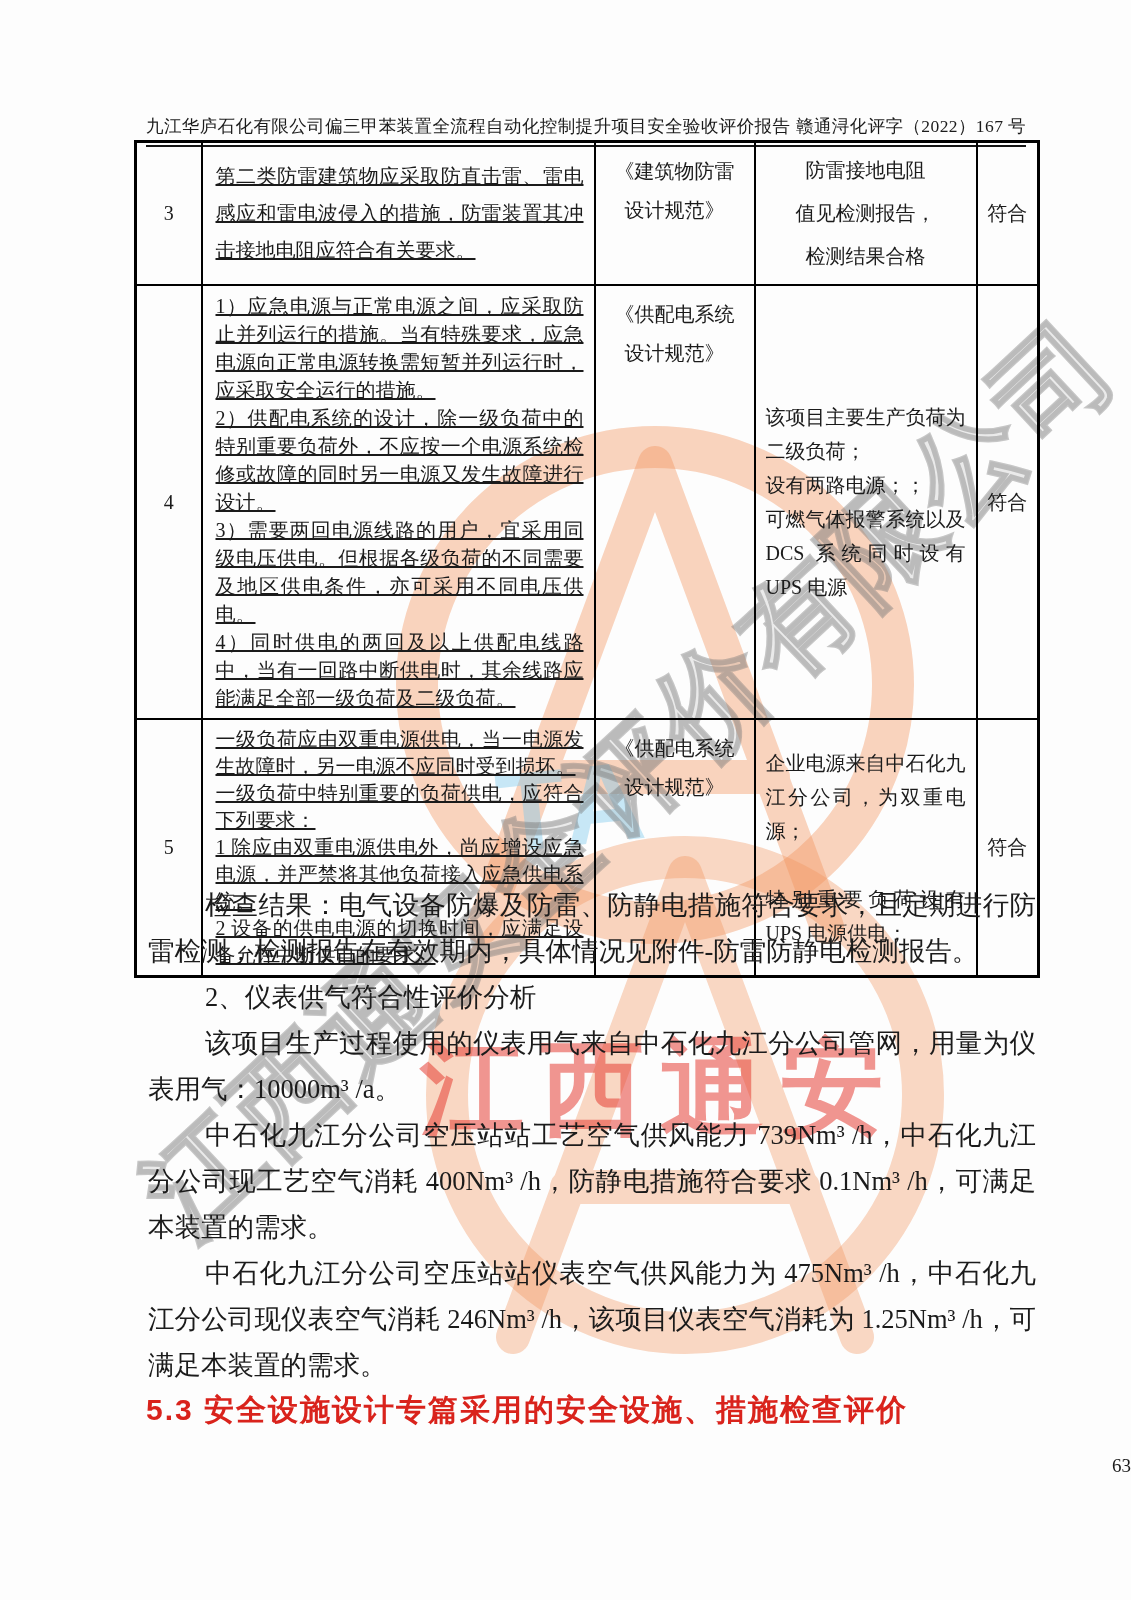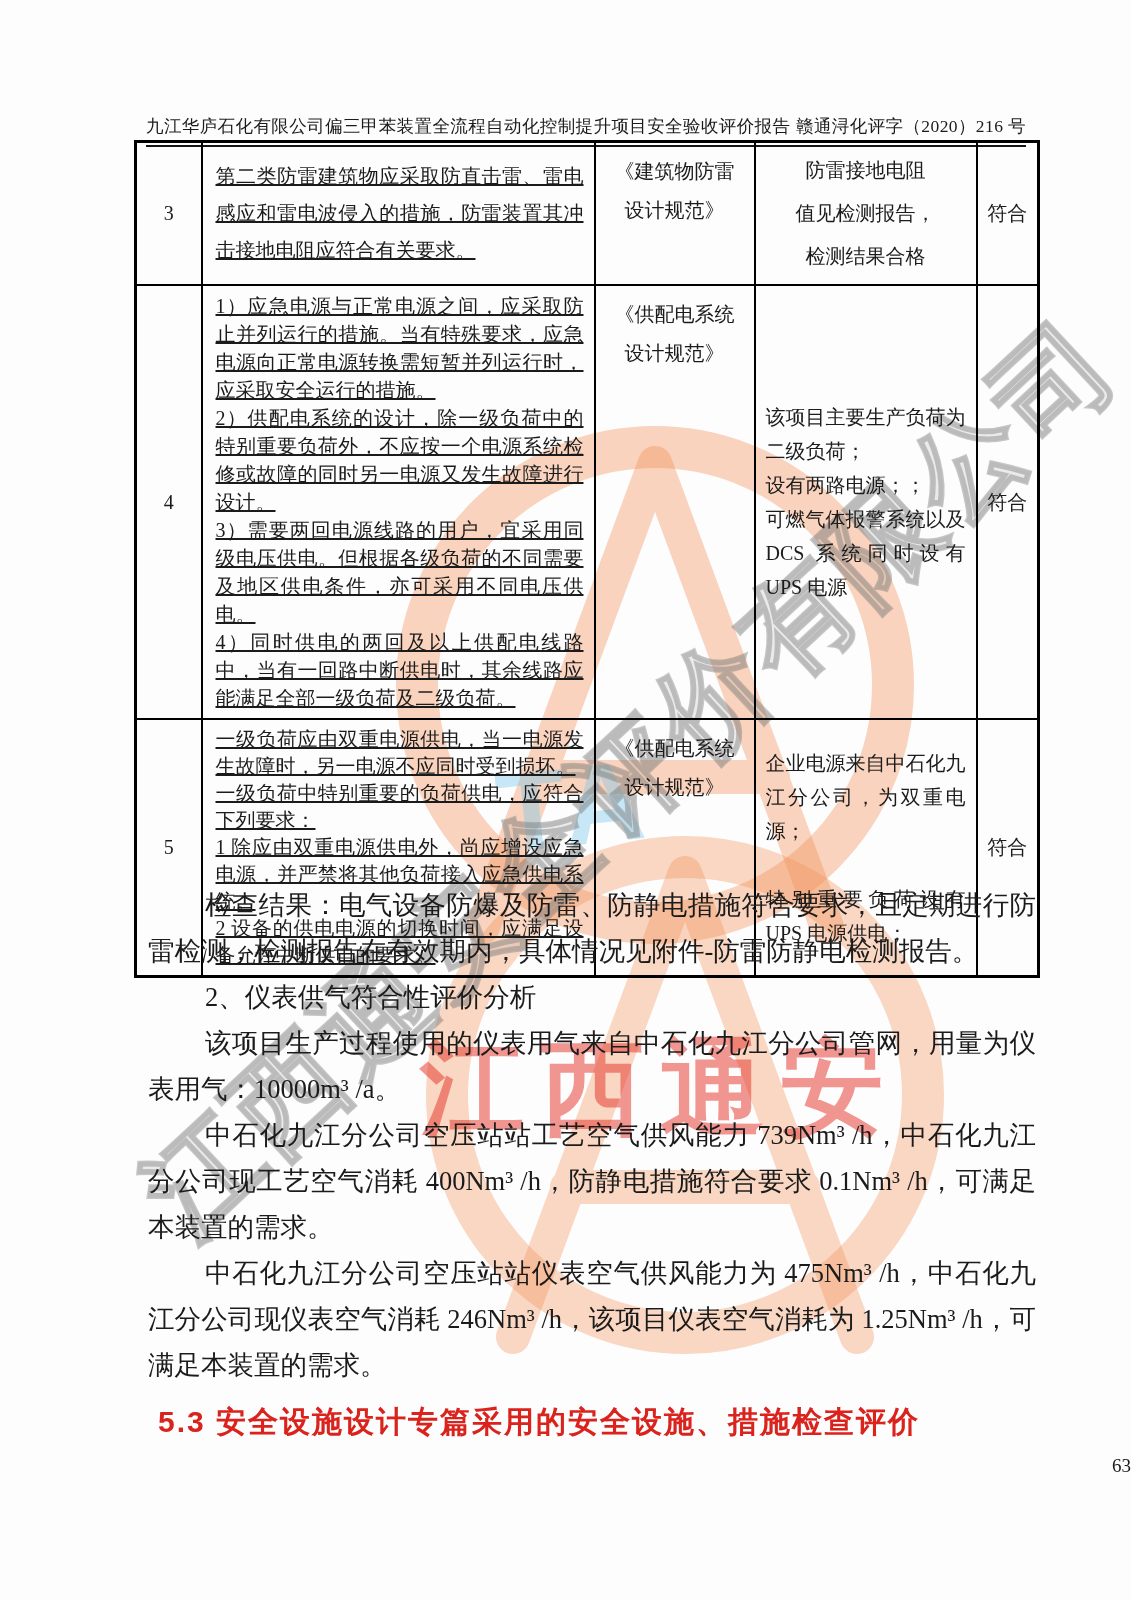--- a/index.html
+++ b/index.html
@@ -59,21 +59,21 @@
   td.c-sit { padding:6px 10px; line-height:34px; white-space:pre-line;
              vertical-align:middle; text-align:justify; }
   tr.r3 td.c-sit { text-align:center; line-height:43px; }
   td.c-con { text-align:center; vertical-align:middle; }
   .body-text {
     position:absolute; left:148px; top:882px; width:888px;
     font-size:26.5px; line-height:46px; text-align:justify;
   }
   .body-text p { margin:0; text-indent:2.15em; }
   .section-heading {
-    position:absolute; left:146px; top:1390px; margin:12px;
+    position:absolute; left:146px; top:1390px; margin:0;
     font-family:"Liberation Sans","DejaVu Sans",sans-serif;
     font-size:30px; font-weight:bold; letter-spacing:2px;
     color:#d9231c; white-space:nowrap;
   }
   .page-number {
     position:absolute; left:0; top:1455px; width:100%;
     text-align:right; font-size:19px;
   }
 </style>
 </head>
@@ -92,21 +92,21 @@
     </svg>
     <div class="wm-blue">TA</div>
     <div class="wm-diagonal">江西通安全评价有限公司</div>
     <div class="wm-red">江西通安</div>
   </div>
 
   <div class="content">
 
     <div class="doc-header">
       <span>九江华庐石化有限公司偏三甲苯装置全流程自动化控制提升项目安全验收评价报告</span>
-      <span>赣通浔化评字（2020）216 号</span>
+      <span>赣通浔化评字（2022）167 号</span>
     </div>
 
     <table class="compliance">
       <colgroup>
         <col style="width:66px">
           <col style="width:393px">
           <col style="width:160px">
         <col style="width:222px">
           <col style="width:62px">
       </colgroup>

